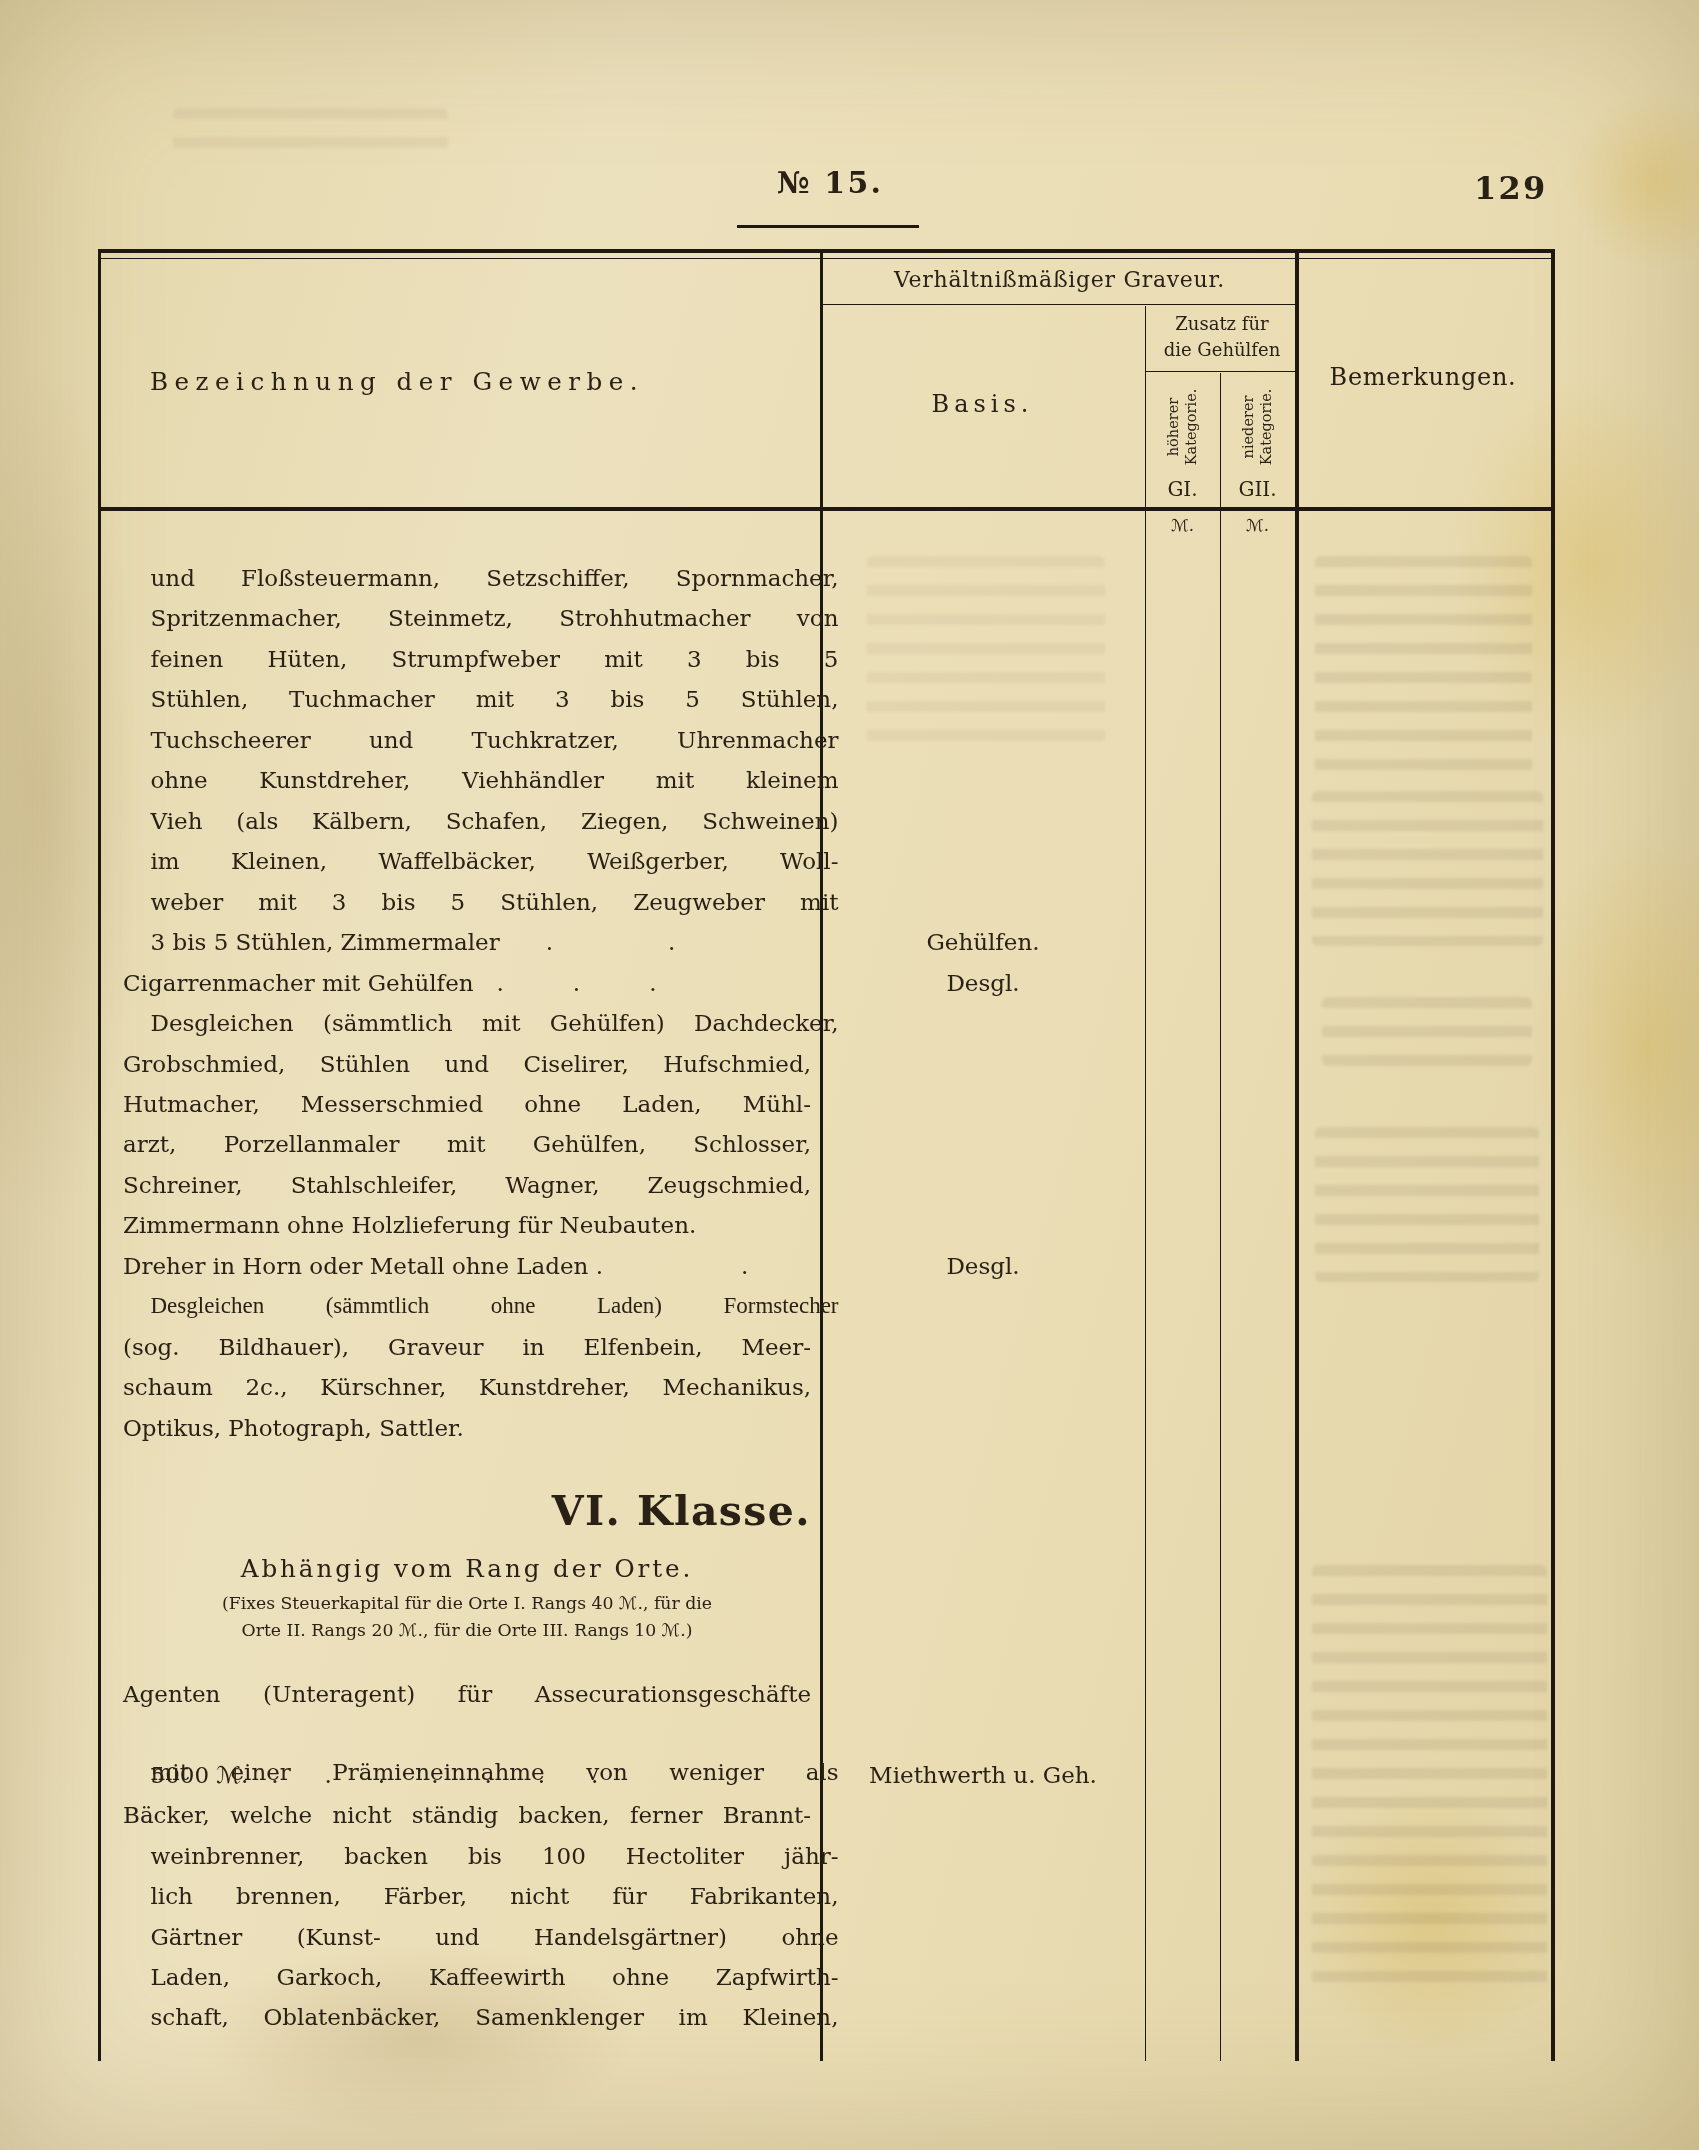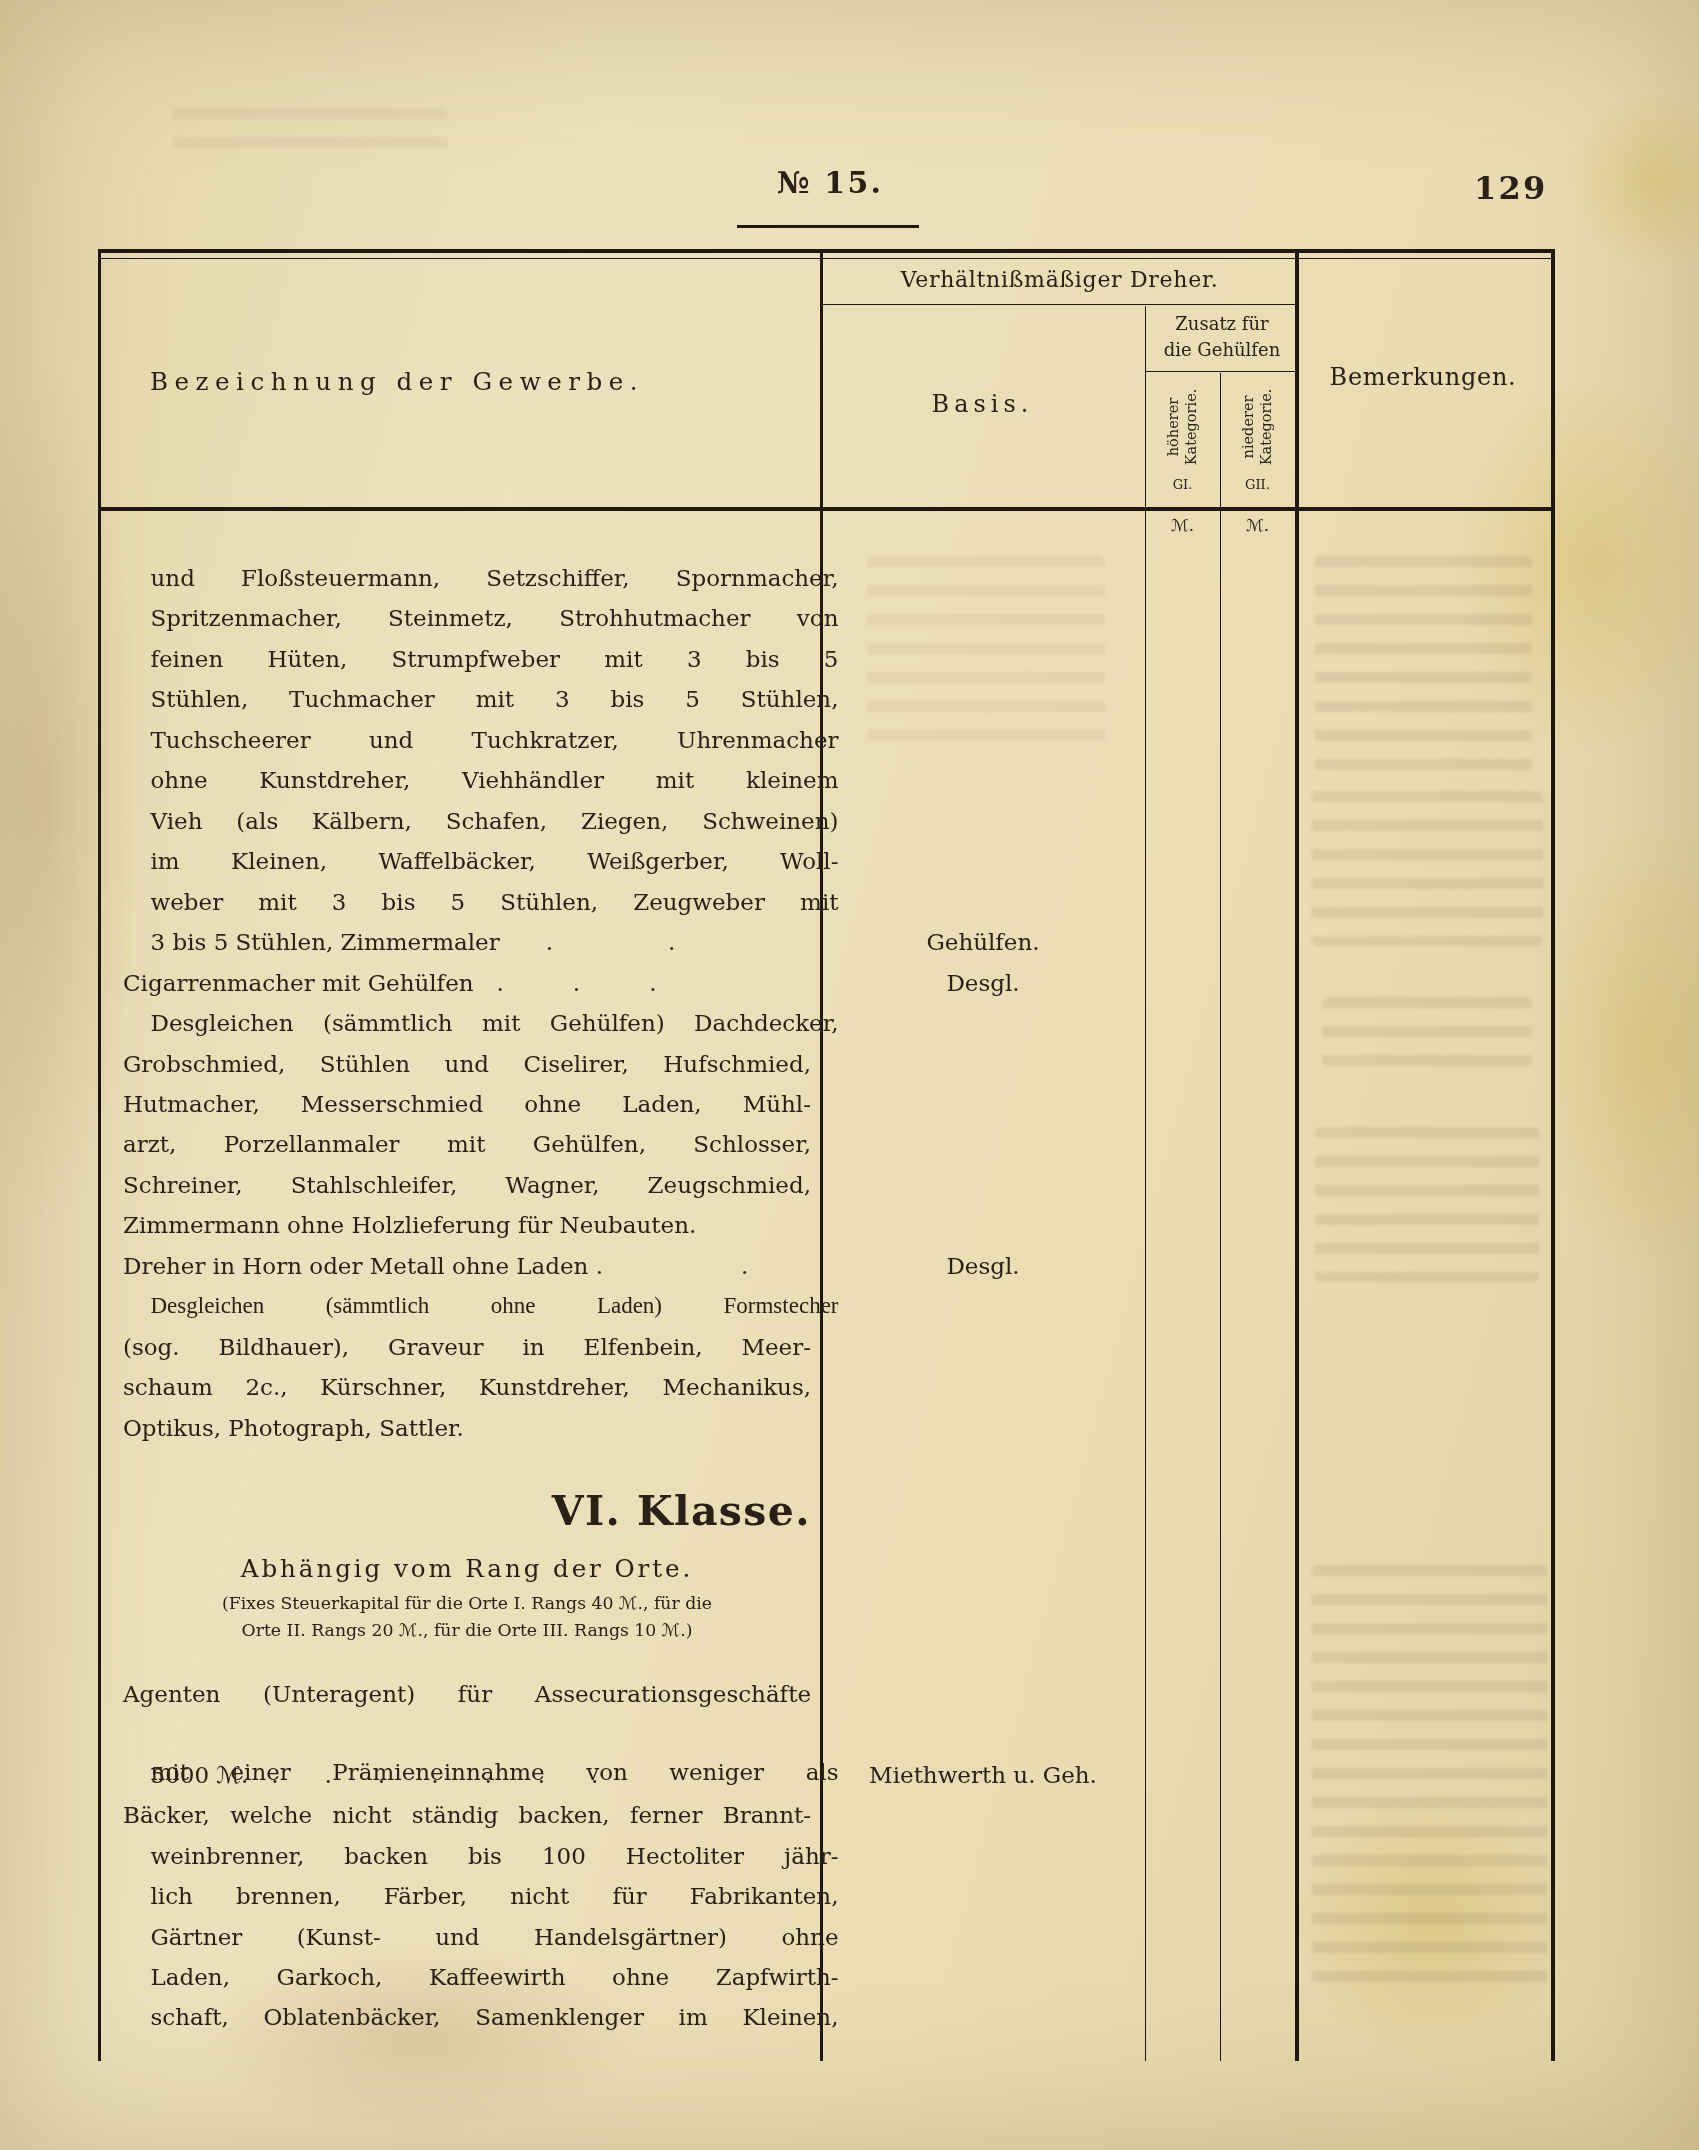--- a/index.html
+++ b/index.html
@@ -20,21 +20,21 @@
   }
   .hdr-no{position:absolute;top:165px;left:830px;transform:translateX(-50%);
     font-size:30px;font-weight:bold;letter-spacing:2.2px;}
   .hdr-page{position:absolute;top:169px;left:1474px;font-size:32px;font-weight:bold;letter-spacing:2.2px;}
   .thead{position:absolute;text-align:center;}
   .th-gewerbe{left:98px;width:598px;top:367px;font-size:24.6px;letter-spacing:6.5px;}
   .th-group{left:820px;width:479px;top:267px;font-size:22px;letter-spacing:0.7px;}
   .th-zusatz{left:1145px;width:154px;font-size:18px;line-height:24.6px;}
   .th-basis{left:820px;width:325px;top:390px;font-size:24px;letter-spacing:5px;}
   .th-bem{left:1295px;width:256px;top:363px;font-size:24px;letter-spacing:0.7px;}
-  .th-cat{width:75px;top:477px;font-size:13px;}
+  .th-cat{width:75px;top:477px;font-size:20px;}
   .th-mark{width:75px;top:516px;font-size:16.6px;font-style:italic;}
   .rot{
     position:absolute;width:123px;height:38px;transform:rotate(-90deg);
     font-size:14.5px;line-height:18px;text-align:center;
   }
   .col{position:absolute;top:0;height:100%;}
   #gewerbe-col{left:123px;width:688px;}
   #basis-col{left:821px;width:324px;}
   .tline{position:absolute;left:0;width:688px;font-size:23px;line-height:40px;
     text-align:justify;text-align-last:left;white-space:normal;}
@@ -78,21 +78,21 @@
   <div class="rule" style="left:1551px;top:249px;width:3.6px;height:1812px;"></div>
   <div class="rule" style="left:820px;top:249px;width:2.9px;height:1812px;"></div>
   <div class="rule" style="left:1145px;top:306px;width:1.4px;height:1755px;"></div>
   <div class="rule" style="left:1220px;top:373px;width:1.4px;height:1688px;"></div>
   <div class="rule" style="left:1295px;top:249px;width:3.6px;height:1812px;"></div>
   <div class="rule" style="left:820px;top:304px;width:479px;height:1.4px;"></div>
   <div class="rule" style="left:1145px;top:371px;width:154px;height:1.4px;"></div>
   <div class="rule" style="left:98px;top:507px;width:1456px;height:4.3px;"></div>
 
   <div class="thead th-gewerbe">Bezeichnung der Gewerbe.</div>
-  <div class="thead th-group">Verhältnißmäßiger Dreher.</div>
+  <div class="thead th-group">Verhältnißmäßiger Graveur.</div>
   <div class="thead th-zusatz" style="top:312px;">Zusatz für</div>
   <div class="thead th-zusatz" style="top:338px;">die Gehülfen</div>
   <div class="thead th-basis">Basis.</div>
   <div class="thead th-bem">Bemerkungen.</div>
 
   <div class="rot" style="left:1121px;top:408px;">
     <div>höherer</div>
     <div>Kategorie.</div>
   </div>
   <div class="rot" style="left:1196px;top:408px;">

